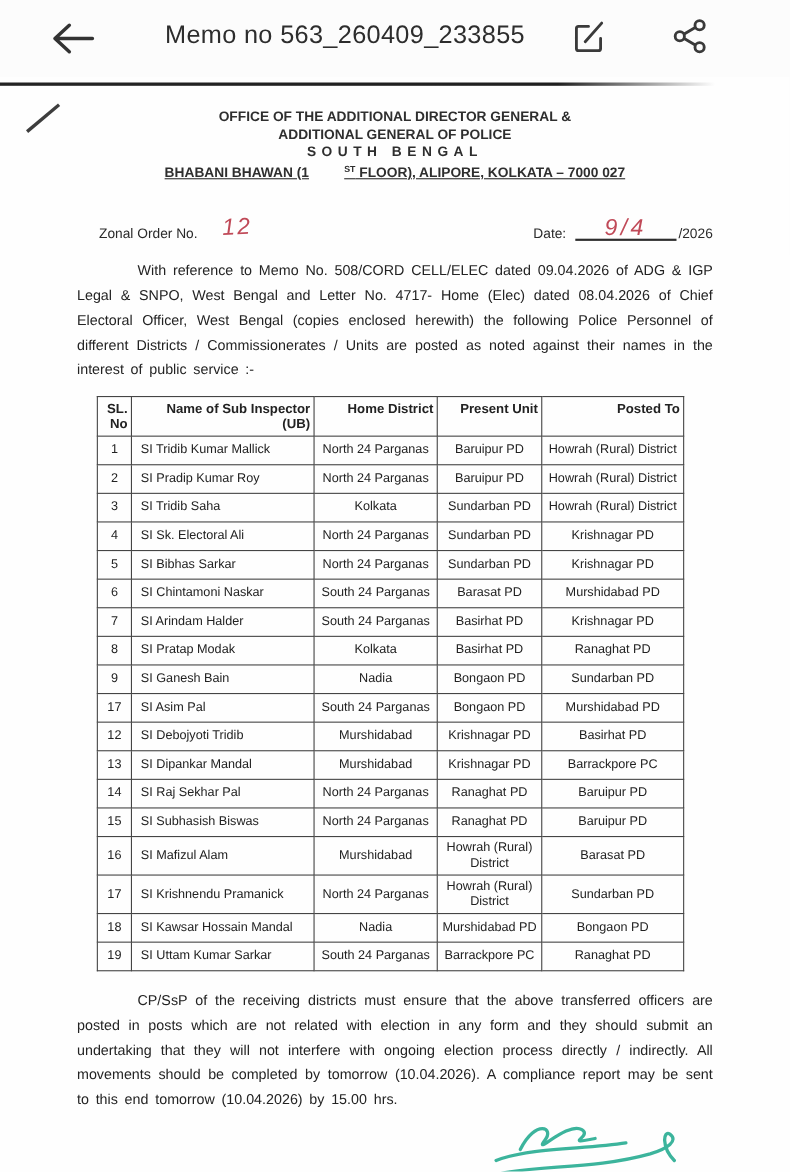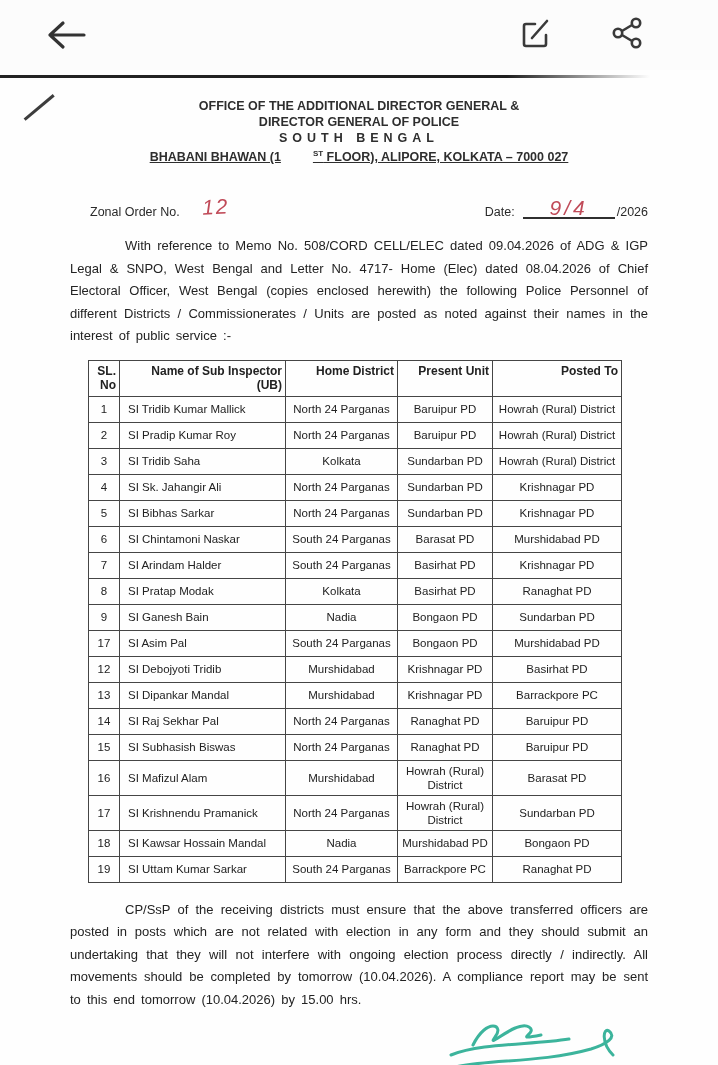--- a/index.html
+++ b/index.html
@@ -82,20 +82,21 @@
 <body>
 
 <div class="appbar">
   <div class="back-btn">
     <span>
       <svg viewBox="0 0 44 34">
           <path d="M40 17 H6 M6 17 L19 5 M6 17 L19 29" stroke="#333" stroke-width="3.2" fill="none" stroke-linecap="round"></path>
         </svg>
     </span>
   </div>
+  <div class="appbar-title">Memo no 563_260409_233855</div>
   <div class="icon-btn edit-btn">
     <span>
       <svg viewBox="0 0 38 38" fill="none" stroke="#3a3a3a" stroke-width="2.6" stroke-linecap="round">
         <path d="M30 21 V30 a2 2 0 0 1 -2 2 H10 a2 2 0 0 1 -2 -2 V12 a2 2 0 0 1 2 -2 h9"></path>
         <path d="M16 24 L31 7"></path>
       </svg>
     </span>
   </div>
   <div class="icon-btn share-btn">
     <span>
@@ -108,21 +109,21 @@
     </span>
   </div>
 </div>
 
 <div class="sheet">
   <div class="edge-line"></div>
   <div class="pen-mark"></div>
 
   <div class="letterhead">
     <div class="lh-line">OFFICE OF THE ADDITIONAL DIRECTOR GENERAL &amp;</div>
-    <div class="lh-line">DIRECTOR GENERAL OF POLICE</div>
+    <div class="lh-line">ADDITIONAL GENERAL OF POLICE</div>
     <div class="lh-line lh-spread">SOUTH BENGAL</div>
     <div class="lh-line lh-address"><span>BHABANI BHAWAN (1</span><sup>ST</sup><span> FLOOR), ALIPORE, KOLKATA – 7000 027</span></div>
   </div>
 
   <div class="order-row">
     <span>Zonal Order No.</span>
     <span class="handwrite zonal-no">12</span>
     <span class="date-group">
       <span>Date:</span>
       <span class="date-line">9/4</span>
@@ -166,21 +167,21 @@
         </tr>
         <tr>
           <td class="col0">3</td>
           <td class="col1">SI Tridib Saha</td>
           <td class="col2">Kolkata</td>
           <td class="col3">Sundarban PD</td>
           <td class="col4">Howrah (Rural) District</td>
         </tr>
         <tr>
           <td class="col0">4</td>
-          <td class="col1">SI Sk. Jahangir Ali</td>
+          <td class="col1">SI Sk. Electoral Ali</td>
           <td class="col2">North 24 Parganas</td>
           <td class="col3">Sundarban PD</td>
           <td class="col4">Krishnagar PD</td>
         </tr>
         <tr>
           <td class="col0">5</td>
           <td class="col1">SI Bibhas Sarkar</td>
           <td class="col2">North 24 Parganas</td>
           <td class="col3">Sundarban PD</td>
           <td class="col4">Krishnagar PD</td>

